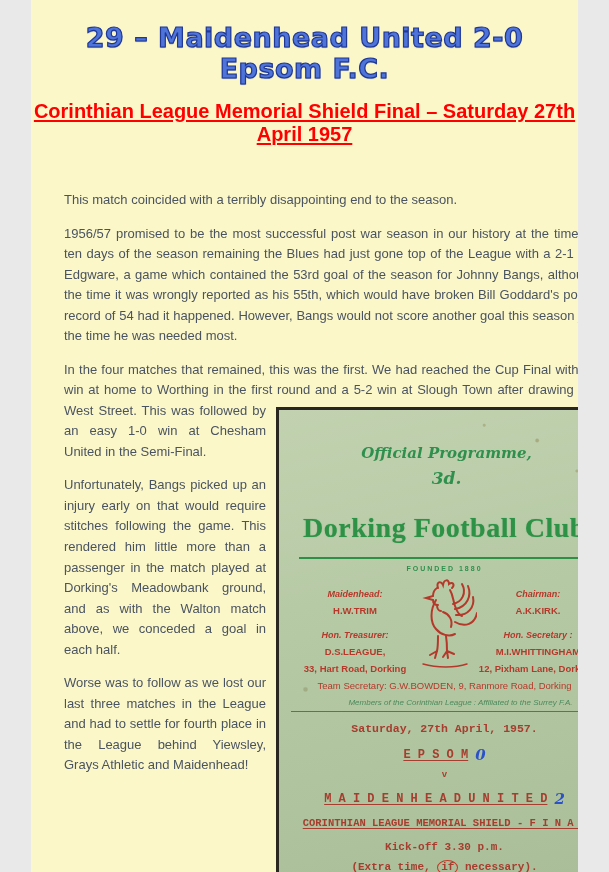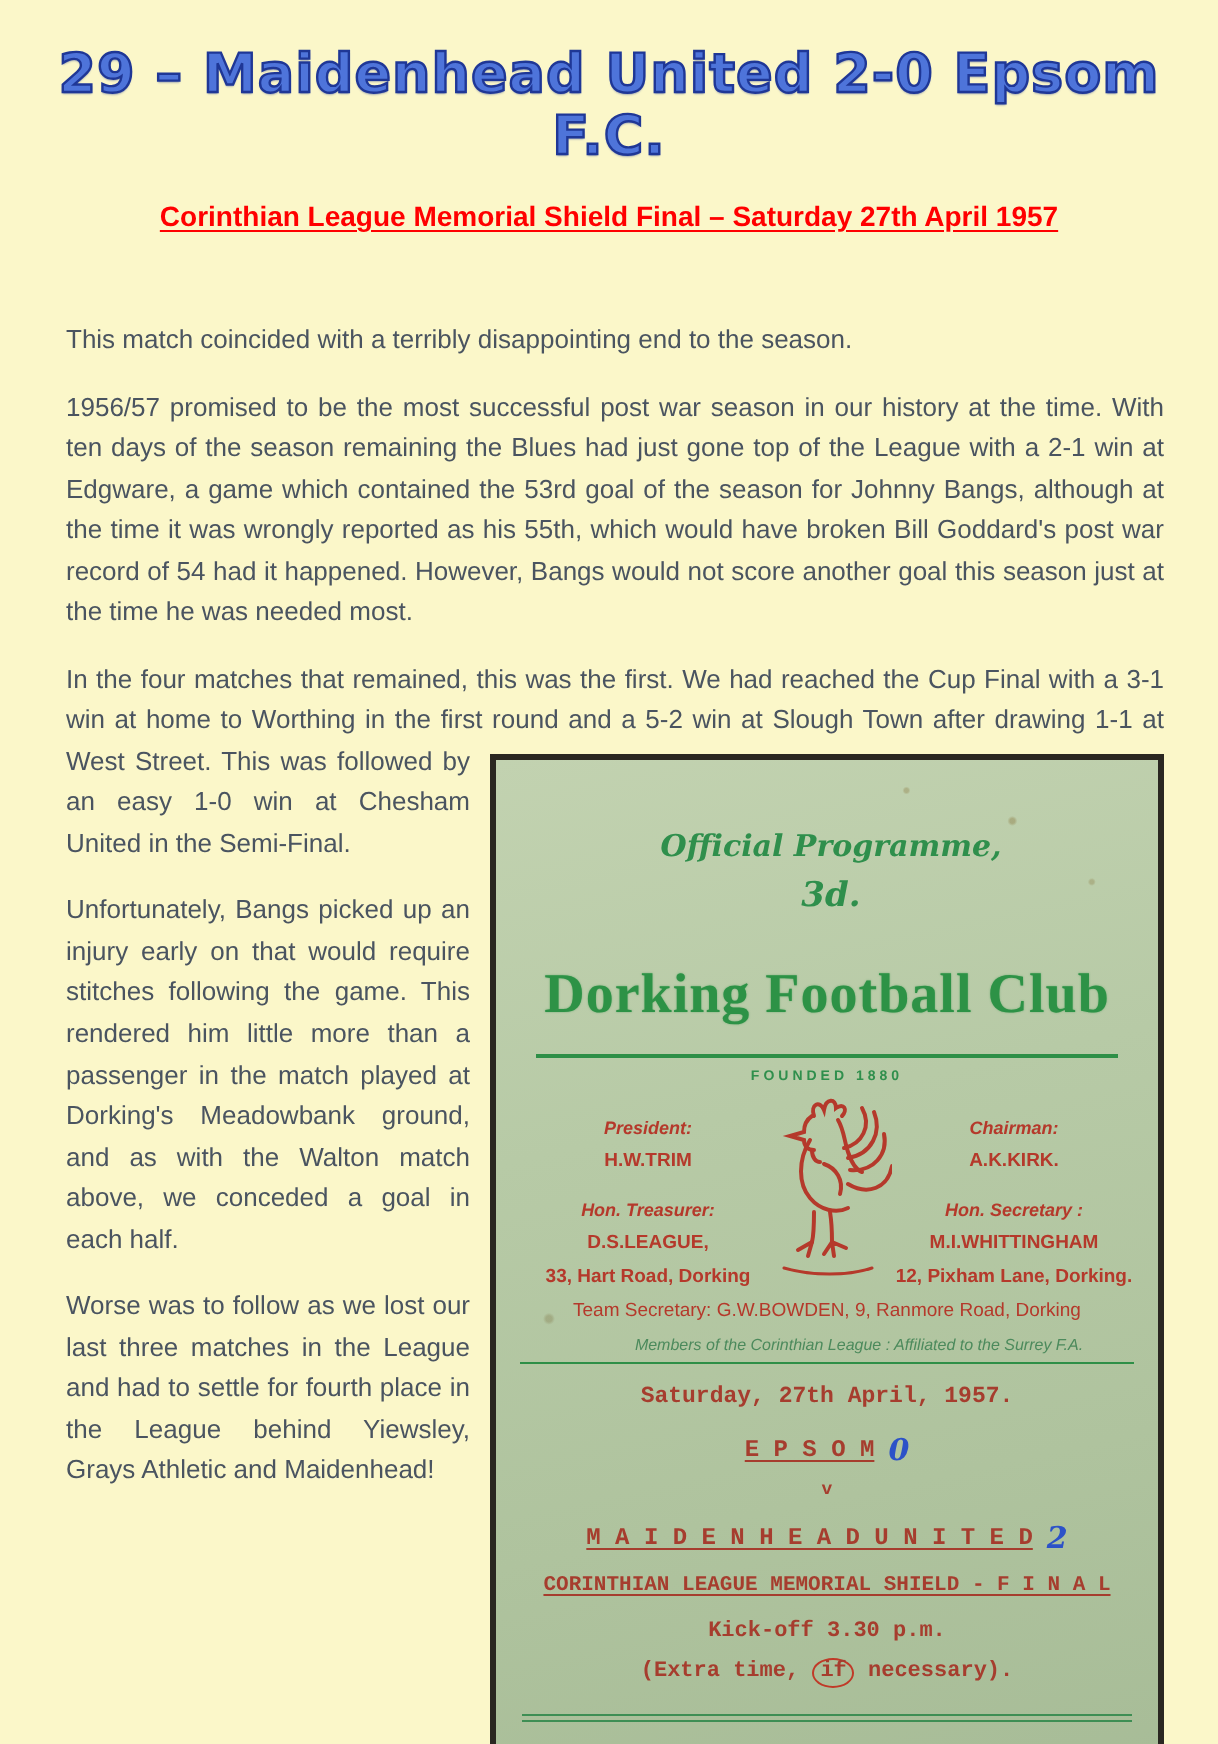--- a/index.html
+++ b/index.html
@@ -1,32 +1,32 @@
 <!DOCTYPE html>
 <html><head>
 <meta charset="utf-8">
 <style>
   * { margin:0; padding:0; box-sizing:border-box; }
   html,body { background:#e9e9e9; }
   .page{
-    position:relative; width:609px; height:872px; margin:0 auto;
+    position:relative; width:547px; height:872px; margin:0 auto;
     background:#FBF7C9; overflow:hidden;
     font-family:"Liberation Sans", sans-serif;
   }
   
   .title{
     margin-top:22px; text-align:center;
     font-family:"DejaVu Sans", sans-serif;
     font-size:27px; font-weight:bold; letter-spacing:.5px;
     color:#4E74DA; -webkit-text-stroke:1.2px #1F3796;
     text-shadow:0 1px 1px rgba(31,55,150,.45);
   }
   .subtitle{
     margin-top:16px; text-align:center;
-    font-size:14px; font-weight:bold; color:#FF0000;
+    font-size:20px; font-weight:bold; color:#FF0000;
     text-decoration:underline; text-underline-offset:2px;
   }
   
   .content{
     margin:44px 26px 0 33px; width:549px;
     color:#4A5460; font-size:13px; line-height:1.58; text-align:justify;
   }
   .content p{ margin-bottom:13px; }
   
   .prog-float{ display:block; float:right; margin:6px 0 10px 10px; }
@@ -123,21 +123,21 @@
               <path d="M30,36 c6,2 10,8 8,15"></path>
               <path d="M40,28 c9,-2 14,-11 9,-20"></path>
               <path d="M42,33 c12,-2 17,-13 13,-23"></path>
               <path d="M43,39 c12,1 19,-8 17,-18"></path>
               <path d="M42,46 c10,6 20,2 22,-9"></path>
               <path d="M33,60 c1,6 1,11 1,15 m-9,-15 c0,6 0,11 -1,15"></path>
               <path d="M34,75 l7,3 m-7,-3 l-4,6 m4,-6 l1,7 M24,75 l-7,4 m7,-4 l-2,7"></path>
               <path d="M10,88 c14,4 32,4 44,0" stroke-width="1.5"></path>
             </svg>
             <span class="off-col left">
-              <span class="off-label">President:</span>
+              <span class="off-label">Maidenhead:</span>
               <span class="off-name">H.W.TRIM</span>
               <span class="off-gap"></span>
               <span class="off-label">Hon. Treasurer:</span>
               <span class="off-name">D.S.LEAGUE,</span>
               <span class="off-name">33, Hart Road, Dorking</span>
             </span>
             <span class="off-col right">
               <span class="off-label">Chairman:</span>
               <span class="off-name">A.K.KIRK.</span>
               <span class="off-gap"></span>

